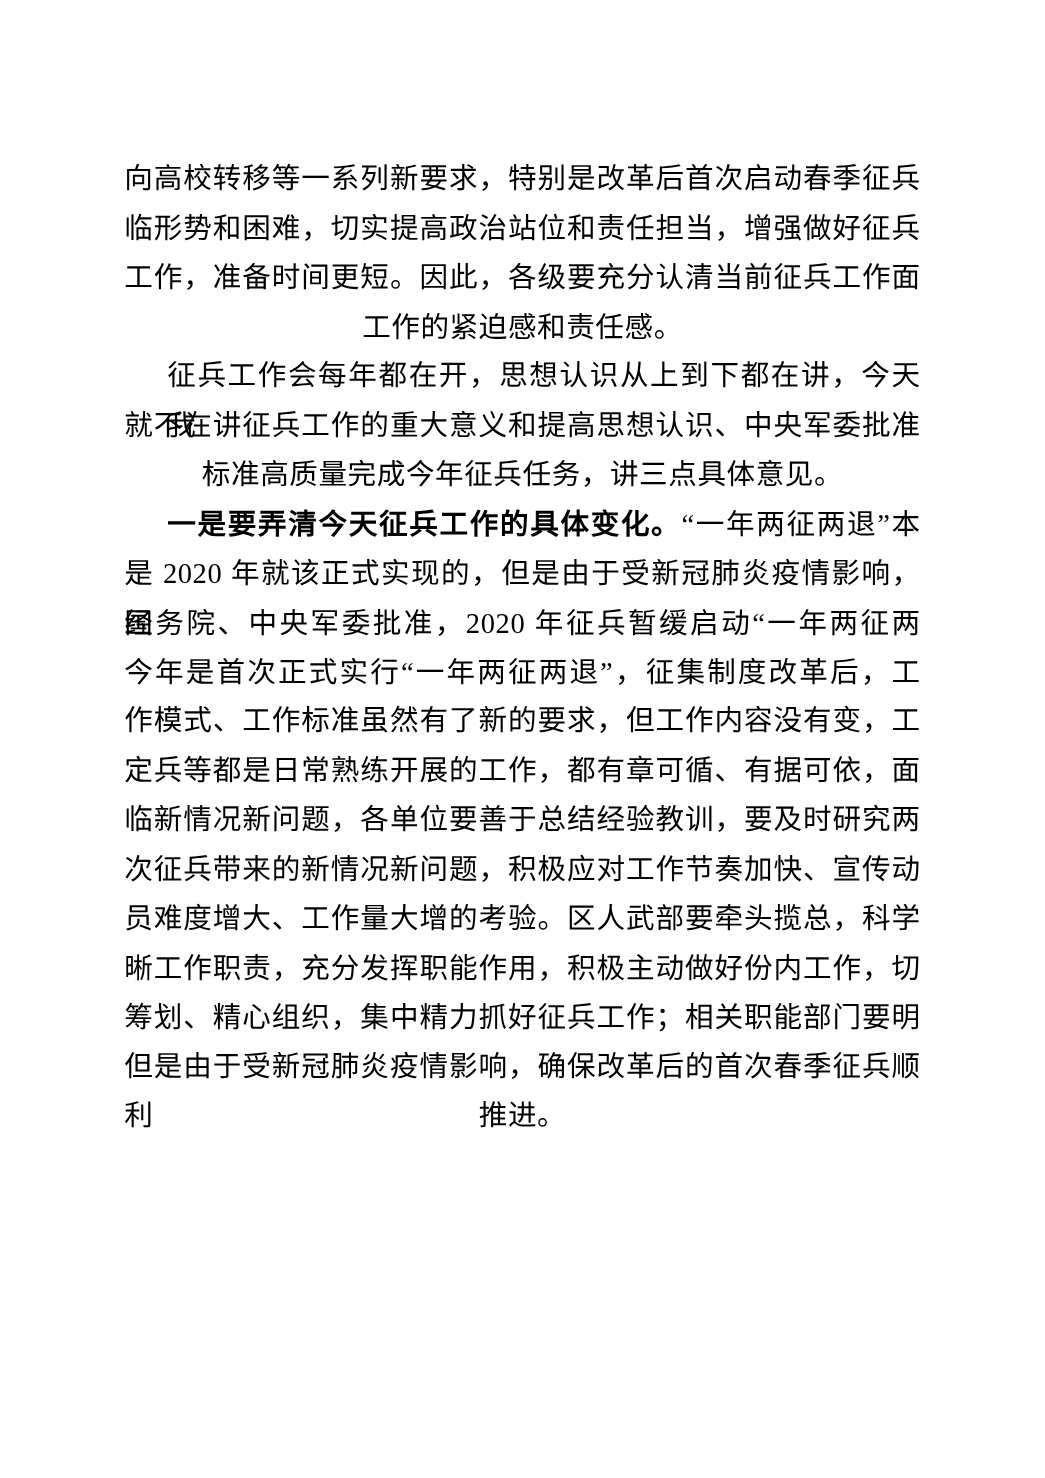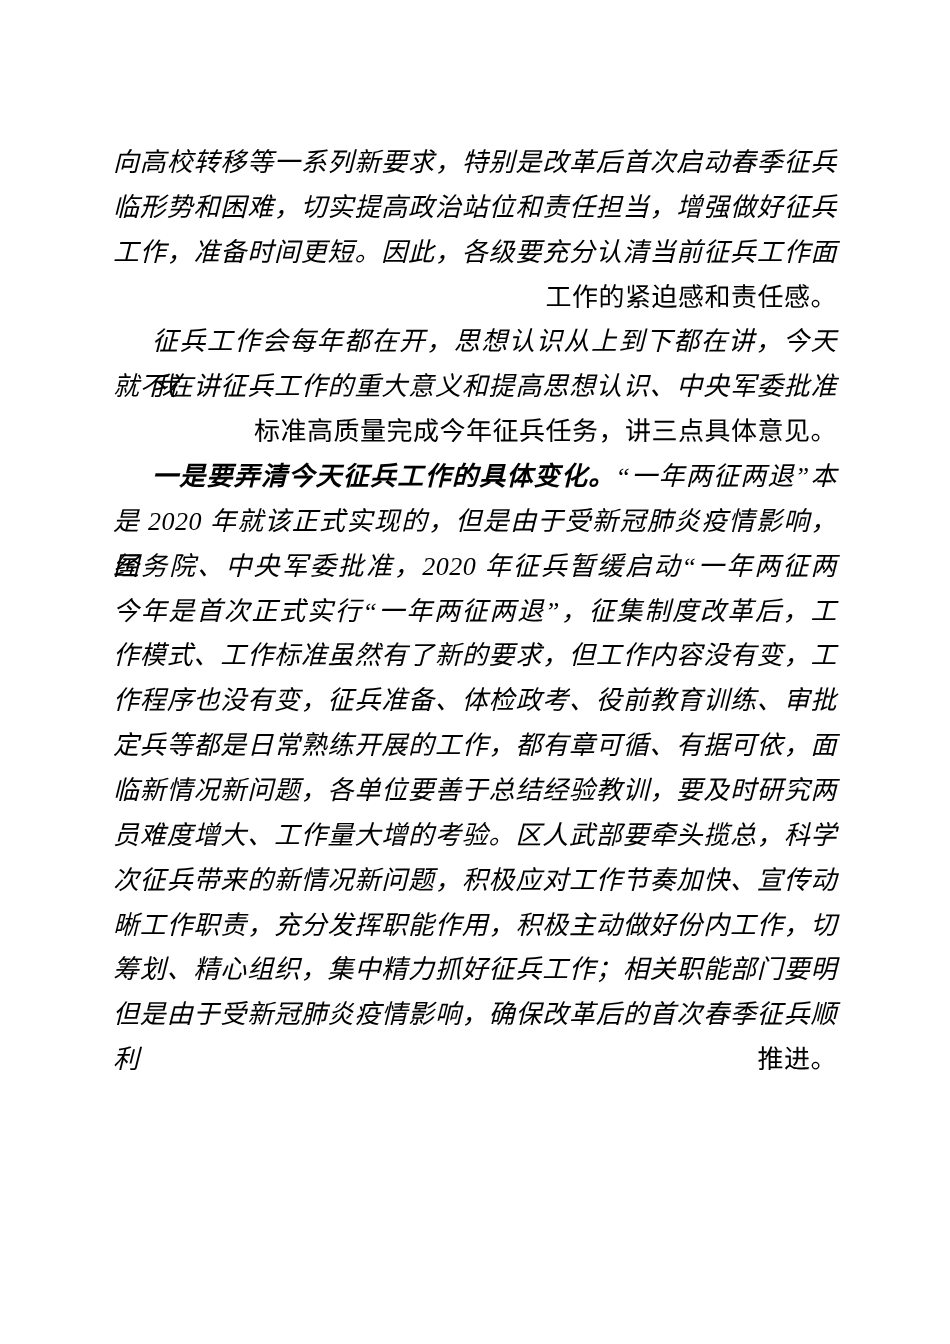--- a/index.html
+++ b/index.html
@@ -20,27 +20,26 @@
     position: absolute;
     left: 113px;
     top: 141px;
     width: 724px;
   }
   .line {
     font-size: 26px;
     line-height: 44.87px;
     height: 44.87px;
     letter-spacing: 0.5px;
-    text-align: right;
+    text-align: center;
     white-space: normal;
   }
   .line.fill {
     text-align: justify;
     text-align-last: justify;
-    font-style: italic;
   }
   .line.indent {
     padding-left: 39px;
   }
   .bold {
     font-weight: 700;
   }
 </style>
 </head>
 <body>
@@ -51,22 +50,21 @@
     <div class="line fill"><span class="">工作，准备时间更短。因此，各级要充分认清当前征兵工作面</span></div>
     <div class="line"><span class="">工作的紧迫感和责任感。</span></div>
     <div class="line indent fill"><span class="">征兵工作会每年都在开，思想认识从上到下都在讲，今天我</span></div>
     <div class="line fill"><span class="">就不在讲征兵工作的重大意义和提高思想认识、中央军委批准</span></div>
     <div class="line"><span class="">标准高质量完成今年征兵任务，讲三点具体意见。</span></div>
     <div class="line indent fill"><span class="bold">一是要弄清今天征兵工作的具体变化。</span><span class="">“一年两征两退”本</span></div>
     <div class="line fill"><span class="">是 2020 年就该正式实现的，但是由于受新冠肺炎疫情影响，经</span></div>
     <div class="line fill"><span class="">国务院、中央军委批准，2020 年征兵暂缓启动“一年两征两</span></div>
     <div class="line fill"><span class="">今年是首次正式实行“一年两征两退”，征集制度改革后，工</span></div>
     <div class="line fill"><span class="">作模式、工作标准虽然有了新的要求，但工作内容没有变，工</span></div>
-    <div class="line fill"><span class="">作程序也没有变，征兵准备、体检政考、役前教育训练、审批</span></div>
     <div class="line fill"><span class="">定兵等都是日常熟练开展的工作，都有章可循、有据可依，面</span></div>
     <div class="line fill"><span class="">临新情况新问题，各单位要善于总结经验教训，要及时研究两</span></div>
+    <div class="line fill"><span class="">次征兵带来的新情况新问题，积极应对工作节奏加快、宣传动</span></div>
     <div class="line fill"><span class="">员难度增大、工作量大增的考验。区人武部要牵头揽总，科学</span></div>
-    <div class="line fill"><span class="">次征兵带来的新情况新问题，积极应对工作节奏加快、宣传动</span></div>
     <div class="line fill"><span class="">晰工作职责，充分发挥职能作用，积极主动做好份内工作，切</span></div>
     <div class="line fill"><span class="">筹划、精心组织，集中精力抓好征兵工作；相关职能部门要明</span></div>
     <div class="line fill"><span class="">但是由于受新冠肺炎疫情影响，确保改革后的首次春季征兵顺利</span></div>
     <div class="line"><span class="">推进。</span></div>
   </div>
 
 </body></html>

